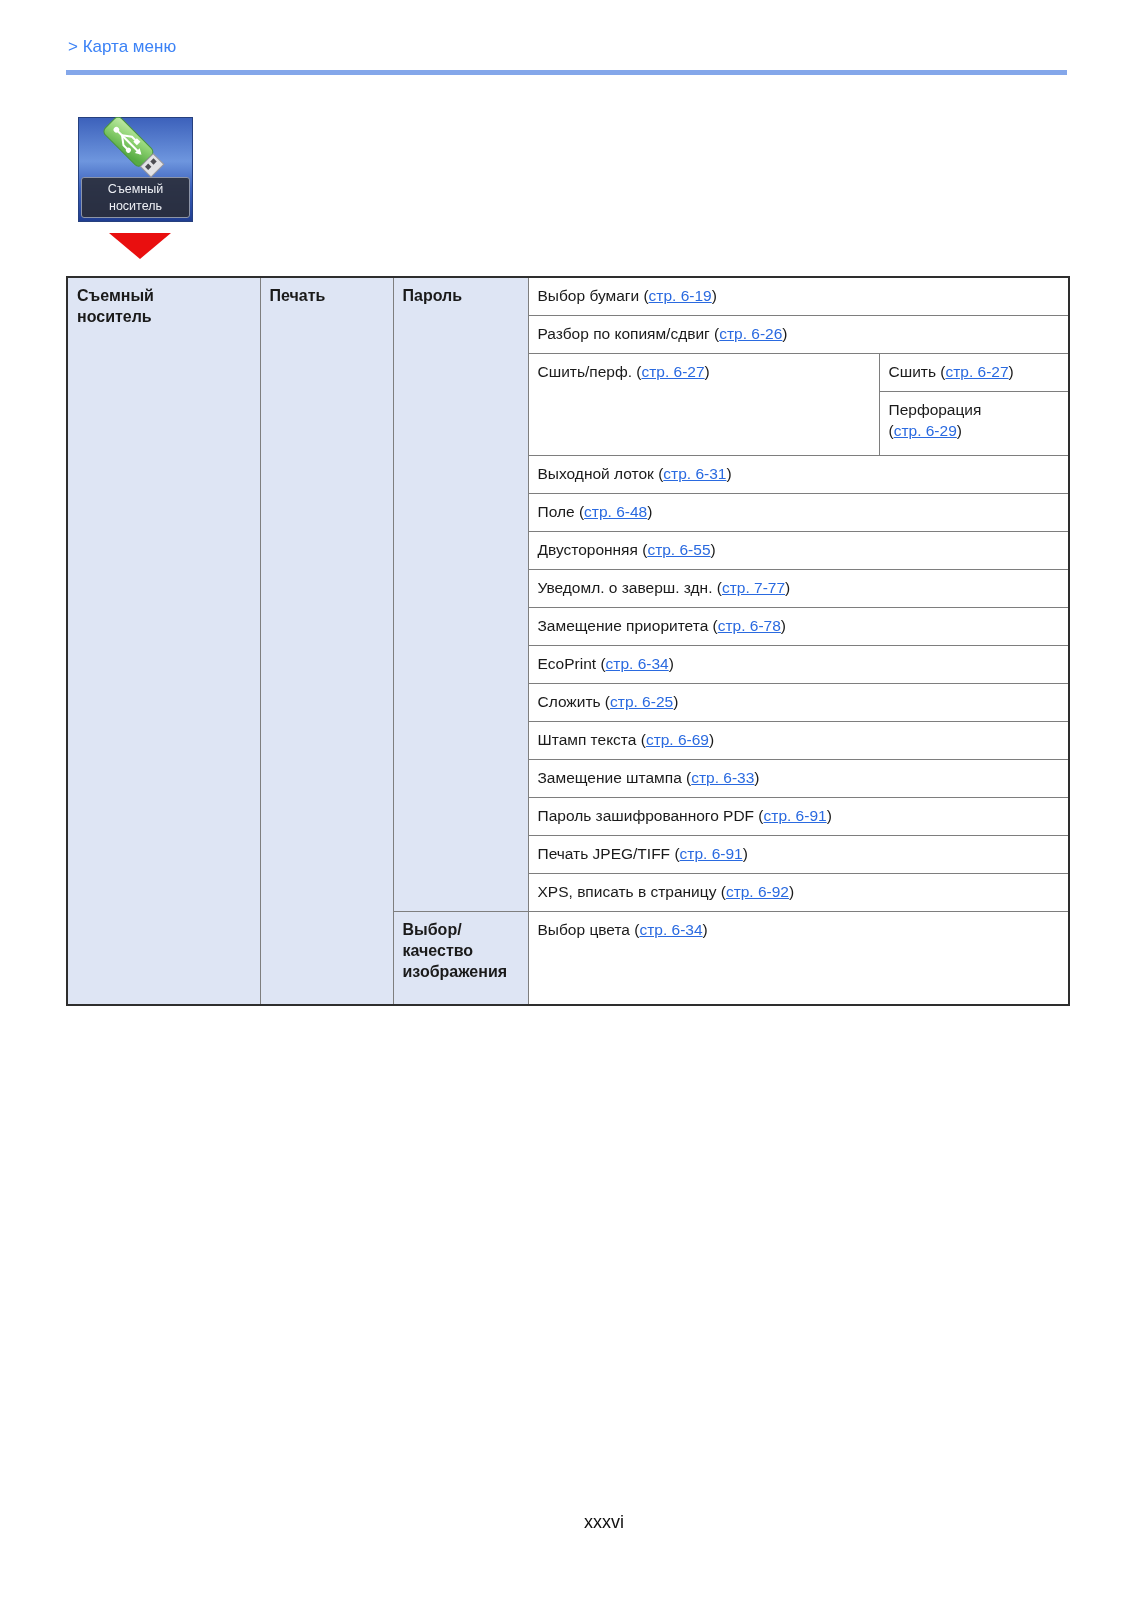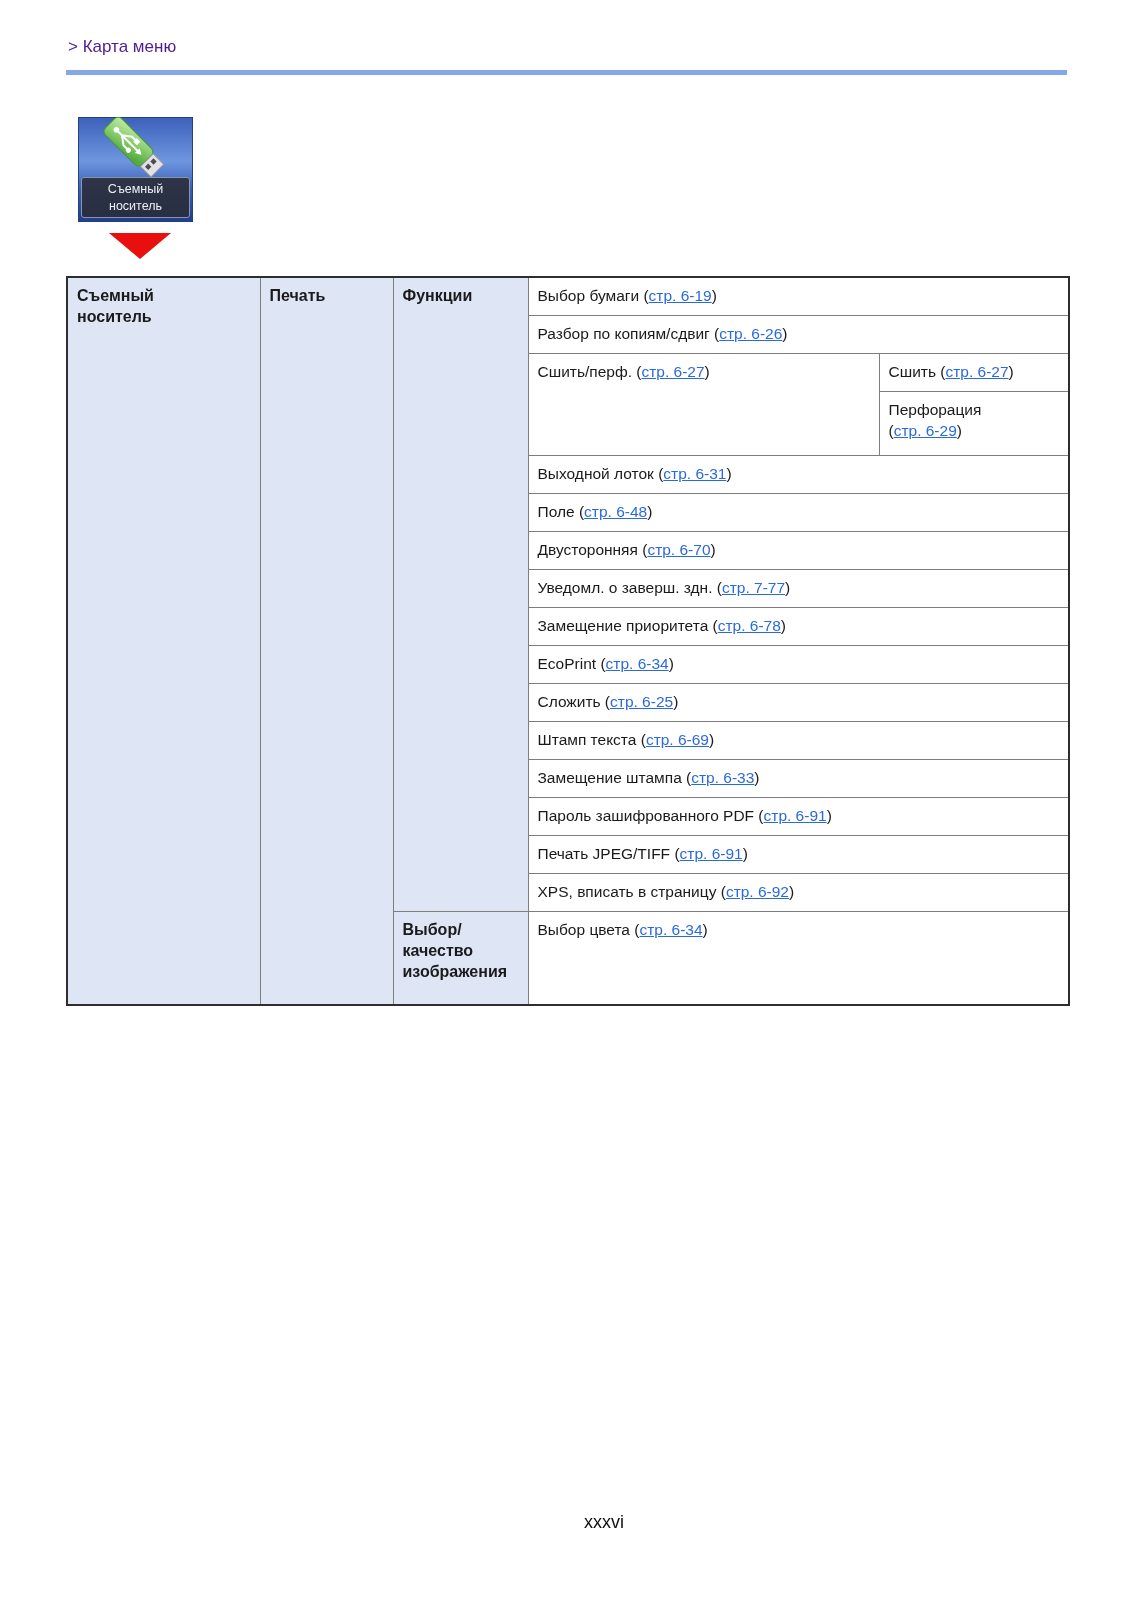--- a/index.html
+++ b/index.html
@@ -1,21 +1,21 @@
 <!DOCTYPE html>
 <html><head>
 <meta charset="utf-8">
 <style>
   html,body{margin:0;padding:0;}
   body{
     width:1132px;height:1600px;background:#ffffff;position:relative;
     font-family:"Liberation Sans","DejaVu Sans",sans-serif;color:#1a1a1a;
     overflow:hidden;
   }
-  .breadcrumb{position:absolute;left:68px;top:37px;font-size:17px;color:#4c1d95;}
+  .breadcrumb{position:absolute;left:68px;top:37px;font-size:17px;color:#3b82f6;}
   .rule{position:absolute;left:66px;top:70px;width:1001px;height:5px;background:#84a7ea;}
 
   
   .panel-button{position:absolute;left:78px;top:117px;width:115px;height:105px;}
   .panel-button svg{position:absolute;left:0;top:0;}
   .panel-label{
     position:absolute;left:3px;right:3px;top:60px;height:36px;
     background:rgba(42,44,54,0.88);border:1px solid #8d95a8;border-radius:3px;
     color:#eef0f5;font-size:12.5px;line-height:17px;text-align:center;
     padding-top:3px;white-space:pre-line;
@@ -99,42 +99,42 @@
       <col style="width:133px">
       <col style="width:135px">
       <col style="width:351px">
       <col style="width:190px">
   </colgroup>
   <tbody>
     <tr class="rh-s">
       <td class="hd" rowspan="17">Съемный
 носитель</td>
       <td class="hd" rowspan="17">Печать</td>
-      <td class="hd" rowspan="16">Функции</td>
+      <td class="hd" rowspan="16">Пароль</td>
       <td colspan="2"><span>Выбор бумаги (</span><a class="lnk">стр. 6-19</a><span>)</span></td>
     </tr>
     <tr class="rh-s">
       <td colspan="2"><span>Разбор по копиям/сдвиг (</span><a class="lnk">стр. 6-26</a><span>)</span></td>
     </tr>
     <tr class="rh-s">
       <td rowspan="2"><span>Сшить/перф. (</span><a class="lnk">стр. 6-27</a><span>)</span></td>
       <td><span>Сшить (</span><a class="lnk">стр. 6-27</a><span>)</span></td>
     </tr>
     <tr class="rh-perf">
       <td><span>Перфорация
 (</span><a class="lnk">стр. 6-29</a><span>)</span></td>
     </tr>
     <tr class="rh-s">
       <td colspan="2"><span>Выходной лоток (</span><a class="lnk">стр. 6-31</a><span>)</span></td>
     </tr>
     <tr class="rh-s">
       <td colspan="2"><span>Поле (</span><a class="lnk">стр. 6-48</a><span>)</span></td>
     </tr>
     <tr class="rh-s">
-      <td colspan="2"><span>Двусторонняя (</span><a class="lnk">стр. 6-70</a><span>)</span></td>
+      <td colspan="2"><span>Двусторонняя (</span><a class="lnk">стр. 6-55</a><span>)</span></td>
     </tr>
     <tr class="rh-s">
       <td colspan="2"><span>Уведомл. о заверш. здн. (</span><a class="lnk">стр. 7-77</a><span>)</span></td>
     </tr>
     <tr class="rh-s">
       <td colspan="2"><span>Замещение приоритета (</span><a class="lnk">стр. 6-78</a><span>)</span></td>
     </tr>
     <tr class="rh-s">
       <td colspan="2"><span>EcoPrint (</span><a class="lnk">стр. 6-34</a><span>)</span></td>
     </tr>

